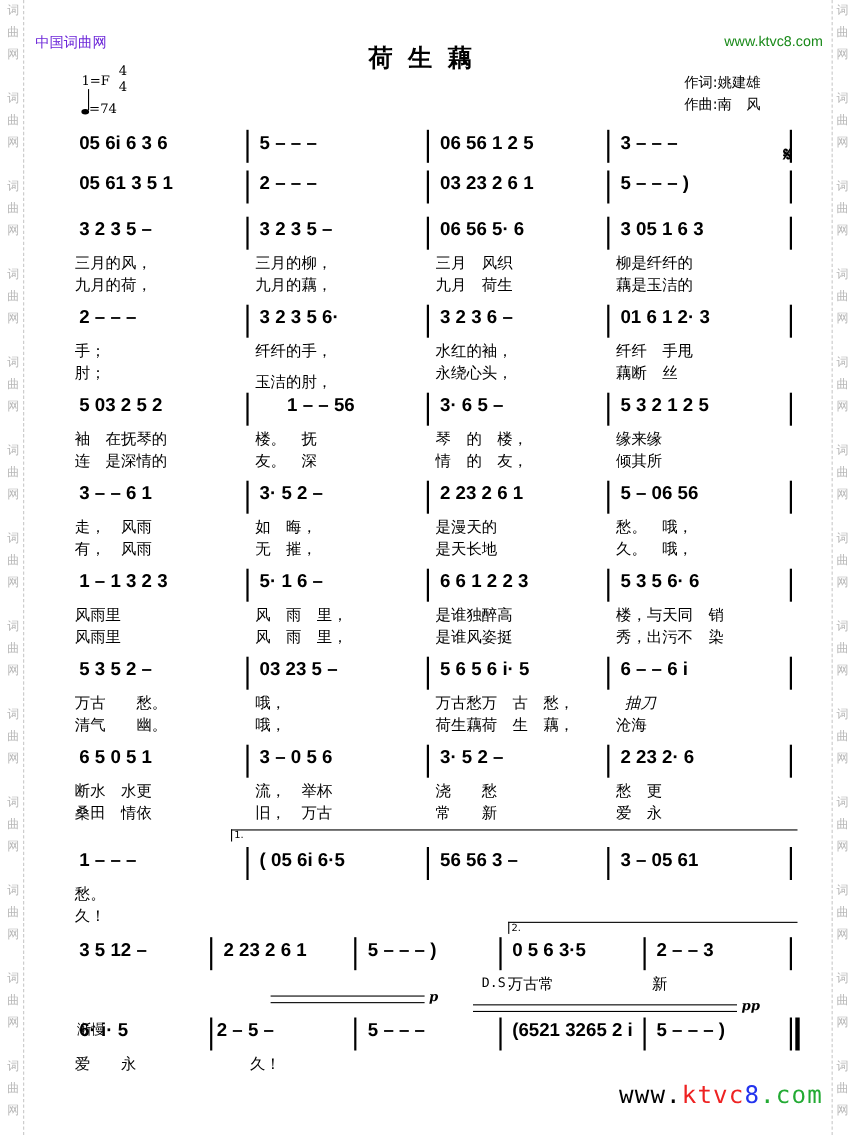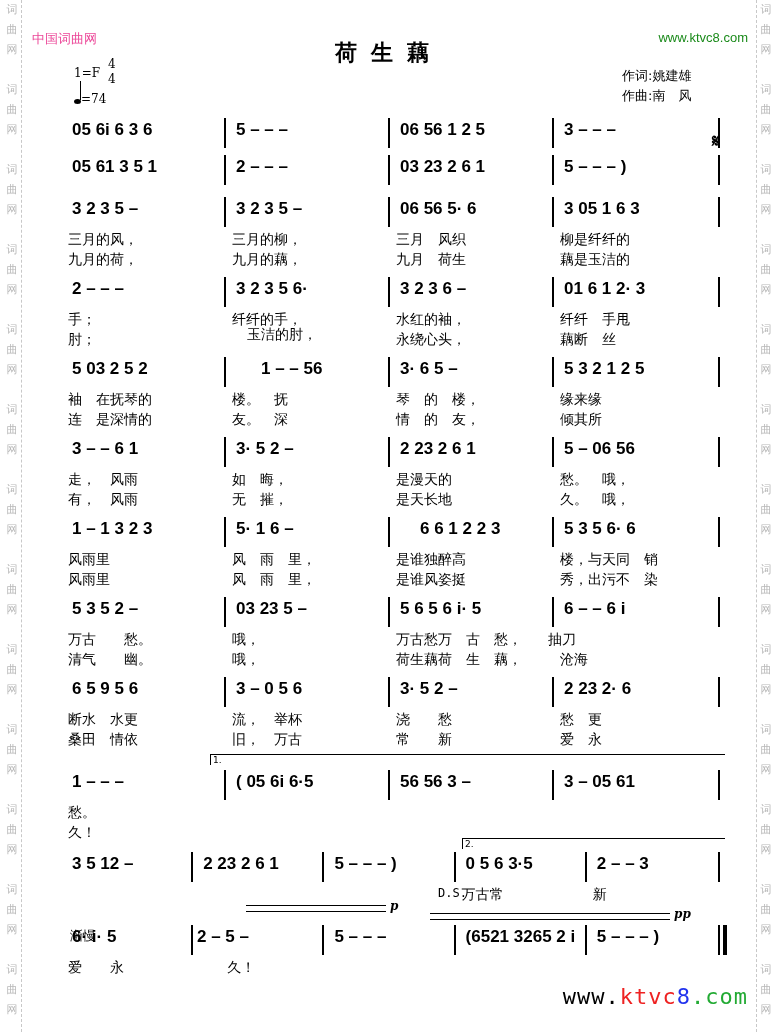--- a/index.html
+++ b/index.html
@@ -8,21 +8,21 @@
   .wm-col { position: absolute; top: 0; width: 20px; height: 1032px;
             font-size: 11px; color: #b8b8b8; line-height: 20px; text-align: center; }
   .wm-col.left { left: 2px; }
   .wm-col.right { right: 2px; }
   .wm-line { position: absolute; top: 0; height: 1032px; border-left: 1px dashed #c8c8c8; }
   .wm-line.left { left: 21px; }
   .wm-line.right { right: 21px; }
   .wm-col span { display: block; }
   .wm-col .gap { height: 20px; }
 
-  .site-left { position: absolute; left: 32px; top: 30px; font-size: 13px; color: #ec4899; }
+  .site-left { position: absolute; left: 32px; top: 30px; font-size: 13px; color: #6d28d9; }
   .site-right { position: absolute; right: 30px; top: 30px; font-size: 13px; color: #1a8a1a;
                 font-family: "Liberation Sans", sans-serif; }
   .title { position: absolute; left: 0; right: 0; top: 38px; text-align: center;
            font-size: 22px; font-weight: bold; letter-spacing: 14px; font-family: "DejaVu Serif", serif; }
   .key { position: absolute; left: 74px; top: 66px; font-size: 12px; font-family: "DejaVu Serif", serif; }
   .timesig { position: absolute; left: 108px; top: 57px; font-size: 12px; text-align: center;
              font-family: "DejaVu Serif", serif; line-height: 15px; }
   .tempo { position: absolute; left: 74px; top: 92px; font-size: 12px; font-family: "DejaVu Serif", serif; }
   .tempo .note { display: inline-block; width: 7px; height: 5px; background: #000; border-radius: 50%;
                  position: relative; top: 1px; }
@@ -223,21 +223,21 @@
       <div class="m" style="left: 332px;">3 2 3 6 –</div>
       <div class="bar" style="left: 320px;"></div>
       <div class="m" style="left: 496px;">01 6 1 2· 3</div>
       <div class="bar" style="left: 484px;"></div>
       <div class="bar" style="left: 650px;"></div>
       <div class="lyr" style="left: 0px; top: 34px;">手；</div>
       <div class="lyr" style="left: 164px; top: 34px;">纤纤的手，</div>
       <div class="lyr" style="left: 328px; top: 34px;">水红的袖，</div>
       <div class="lyr" style="left: 492px; top: 34px;">纤纤　手甩</div>
       <div class="lyr" style="left: 0px; top: 54px;">肘；</div>
-      <div class="lyr" style="left: 164px; top: 49px; margin-left: 15px;">玉洁的肘，</div>
+      <div class="lyr" style="left: 164px; top: 62px;">玉洁的肘，</div>
       <div class="lyr" style="left: 328px; top: 54px;">永绕心头，</div>
       <div class="lyr" style="left: 492px; top: 54px;">藕断　丝</div>
     </div>
     <div class="row" style="top: 357px;">
       <div class="m" style="left: 4px;">5 03 2 5 2</div>
       <div class="m" style="left: 168px; margin-left: 25px;">1 – – 56</div>
       <div class="bar" style="left: 156px;"></div>
       <div class="m" style="left: 332px;">3· 6 5 –</div>
       <div class="bar" style="left: 320px;"></div>
       <div class="m" style="left: 496px;">5 3 2 1 2 5</div>
@@ -267,21 +267,21 @@
       <div class="lyr" style="left: 492px; top: 34px;">愁。　哦，</div>
       <div class="lyr" style="left: 0px; top: 54px;">有，　风雨</div>
       <div class="lyr" style="left: 164px; top: 54px;">无　摧，</div>
       <div class="lyr" style="left: 328px; top: 54px;">是天长地</div>
       <div class="lyr" style="left: 492px; top: 54px;">久。　哦，</div>
     </div>
     <div class="row" style="top: 517px;">
       <div class="m" style="left: 4px;">1 – 1 3 2 3</div>
       <div class="m" style="left: 168px;">5· 1 6 –</div>
       <div class="bar" style="left: 156px;"></div>
-      <div class="m" style="left: 332px; margin-left: 20px;">6 6 1 2 2 3</div>
+      <div class="m" style="left: 332px;">6 6 1 2 2 3</div>
       <div class="bar" style="left: 320px;"></div>
       <div class="m" style="left: 496px;">5 3 5 6· 6</div>
       <div class="bar" style="left: 484px;"></div>
       <div class="bar" style="left: 650px;"></div>
       <div class="lyr" style="left: 0px; top: 34px;">风雨里</div>
       <div class="lyr" style="left: 164px; top: 34px;">风　雨　里，</div>
       <div class="lyr" style="left: 328px; top: 34px;">是谁独醉高</div>
       <div class="lyr" style="left: 492px; top: 34px;">楼，与天同　销</div>
       <div class="lyr" style="left: 0px; top: 54px;">风雨里</div>
       <div class="lyr" style="left: 164px; top: 54px;">风　雨　里，</div>
@@ -293,28 +293,28 @@
       <div class="m" style="left: 168px;">03 23 5 –</div>
       <div class="bar" style="left: 156px;"></div>
       <div class="m" style="left: 332px;">5 6 5 6 i· 5</div>
       <div class="bar" style="left: 320px;"></div>
       <div class="m" style="left: 496px;">6 – – 6 i</div>
       <div class="bar" style="left: 484px;"></div>
       <div class="bar" style="left: 650px;"></div>
       <div class="lyr" style="left: 0px; top: 34px;">万古　　愁。</div>
       <div class="lyr" style="left: 164px; top: 34px;">哦，</div>
       <div class="lyr" style="left: 328px; top: 34px;">万古愁万　古　愁，</div>
-      <div class="lyr" style="left: 480px; top: 34px;">抽刀</div>
+      <div class="lyr" style="left: 500px; top: 34px; font-style: italic;">抽刀</div>
       <div class="lyr" style="left: 0px; top: 54px;">清气　　幽。</div>
       <div class="lyr" style="left: 164px; top: 54px;">哦，</div>
       <div class="lyr" style="left: 328px; top: 54px;">荷生藕荷　生　藕，</div>
       <div class="lyr" style="left: 492px; top: 54px;">沧海</div>
     </div>
     <div class="row" style="top: 677px;">
-      <div class="m" style="left: 4px;">6 5 9 5 6</div>
+      <div class="m" style="left: 4px;">6 5 0 5 1</div>
       <div class="m" style="left: 168px;">3 – 0 5 6</div>
       <div class="bar" style="left: 156px;"></div>
       <div class="m" style="left: 332px;">3· 5 2 –</div>
       <div class="bar" style="left: 320px;"></div>
       <div class="m" style="left: 496px;">2 23 2· 6</div>
       <div class="bar" style="left: 484px;"></div>
       <div class="bar" style="left: 650px;"></div>
       <div class="lyr" style="left: 0px; top: 34px;">断水　水更</div>
       <div class="lyr" style="left: 164px; top: 34px;">流，　举杯</div>
       <div class="lyr" style="left: 328px; top: 34px;">浇　　愁</div>

